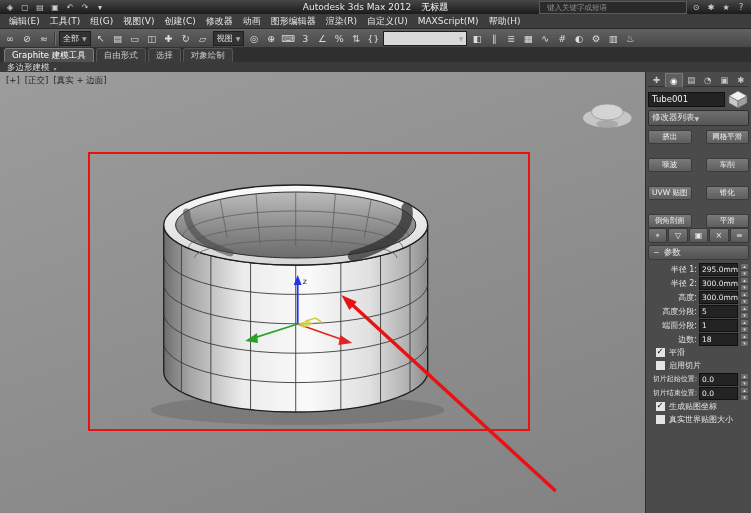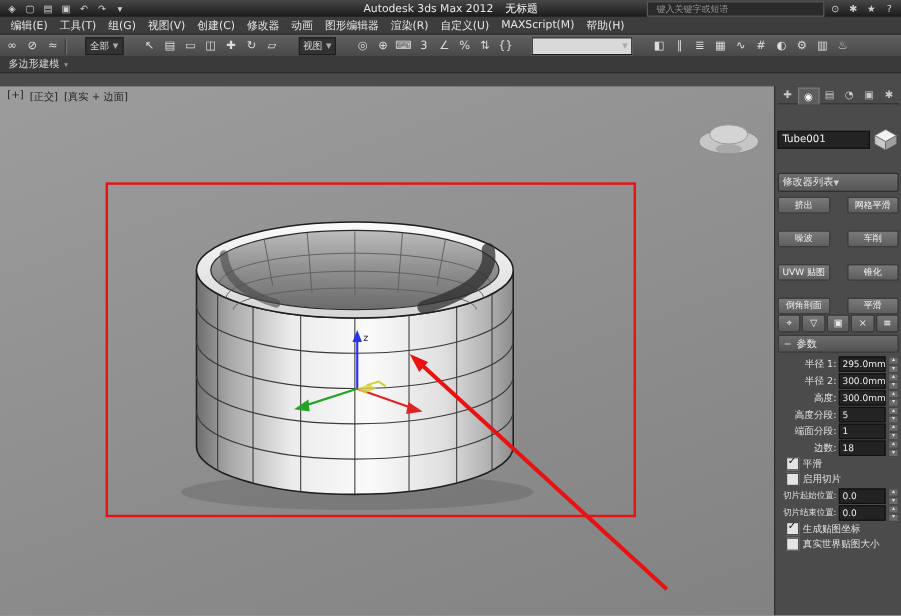--- a/index.html
+++ b/index.html
@@ -12,21 +12,21 @@
   .tb-right{margin-left:auto;display:flex;align-items:center;gap:2px}
   .search{width:132px;height:11px;background:#2a2a2a;border:1px solid #5a5a5a;color:#bbb;font-size:7.5px;padding:0 7px;font-family:inherit}
   .search::placeholder{color:#8f8f8f}
   
   .menubar{height:14px;background:#3d3d3d;display:flex;align-items:center;padding:0 4px;border-bottom:1px solid #292929}
   .menu-item{font-size:9px;color:#e6e6e6;padding:16px 5px;height:100%;display:flex;align-items:center;cursor:default;white-space:nowrap}
   
   .toolbar{height:18px;background:linear-gradient(#616161,#484848);display:flex;align-items:center;padding:0 2px;border-bottom:1px solid #313131}
   .tgroup{display:flex;align-items:center;gap:1px}
   .tool{min-width:16px;height:15px;display:flex;align-items:center;justify-content:center;font-size:9.5px;color:#dcdcdc;border-radius:2px}
-  .combo{height:13px;background:#323232;border:1px solid #1e1e1e;color:#ddd;font-size:8px;display:flex;align-items:center;gap:3px;padding:0 3px;margin:0 14px;white-space:nowrap}
+  .combo{height:13px;background:#323232;border:1px solid #1e1e1e;color:#ddd;font-size:8px;display:flex;align-items:center;gap:3px;padding:0 3px;margin:0 2px;white-space:nowrap}
   .combo .caret{font-size:6px;color:#aaa}
   .combo.named{width:76px;background:#d9d9d9;color:#444;justify-content:flex-end}
   .sep{width:1px;height:13px;background:#383838;margin:0 2px;box-shadow:1px 0 0 #707070}
   
   .ribbon-tabs{height:14px;background:#2f2f2f;display:flex;align-items:flex-end;gap:2px;padding:0 4px}
   .rtab{font-size:8.5px;color:#c9c9c9;background:#3b3b3b;border:1px solid #555;border-bottom:none;border-radius:3px 3px 0 0;padding:1px 7px 0;height:12px;white-space:nowrap}
   .rtab.active{background:#515151;color:#fff;border-color:#7d7d7d}
   .ribbon-strip{height:12px;background:#3a3a3a;display:flex;align-items:center;gap:4px;padding:0 7px;border-bottom:1px solid #2a2a2a}
   .strip-label{font-size:8.5px;color:#d8d8d8}
   .strip-caret{font-size:6px;color:#9c9c9c}
@@ -34,21 +34,21 @@
   .main{position:absolute;top:72px;bottom:0;left:0;right:0;display:flex}
   .viewport{position:relative;flex:1;background:linear-gradient(160deg,#9c9c9c,#828282);overflow:hidden}
   .vp-label{position:absolute;top:3px;left:6px;display:flex;gap:5px;font-size:8.5px;color:#232323;z-index:3}
   .scene{position:absolute;inset:0;width:100%;height:100%}
   .anno-rect{position:absolute;left:88px;top:80px;width:438px;height:275px;border:2.5px solid #e81212;z-index:2;pointer-events:none}
   
   .cpanel{width:101px;background:#4b4b4b;border-left:1px solid #2e2e2e;padding:1px 2px;display:flex;flex-direction:column;color:#e6e6e6}
   .cp-tabs{display:flex;height:14px;margin-bottom:1px}
   .cptab{flex:1;display:flex;align-items:center;justify-content:center;font-size:8.5px;color:#c9c9c9;border-bottom:1px solid #333}
   .cptab.active{background:#5e5e5e;color:#fff;border:1px solid #7a7a7a;border-bottom:none}
-  .name-row{display:flex;align-items:center;gap:2px;margin:18px 0}
+  .name-row{display:flex;align-items:center;gap:2px;margin:1px 0}
   .name-field{flex:1;height:13px;background:#232323;border:1px solid #111;display:flex;align-items:center;padding:0 3px;font-size:8.5px;color:#f0f0f0}
   .modlist{height:14px;background:linear-gradient(#6e6e6e,#575757);border:1px solid #2f2f2f;border-radius:2px;display:flex;align-items:center;justify-content:flex-start;padding:0 3px;font-size:8.5px;margin-bottom:4px}
   .modlist .caret{font-size:6px;color:#ccc}
   .mod-btns{display:grid;grid-template-columns:1fr 1fr;gap:14px}
   .mbtn{height:14px;background:linear-gradient(#7a7a7a,#5e5e5e);border:1px solid #3b3b3b;border-radius:2px;color:#f2f2f2;font-size:7.5px;font-family:inherit;white-space:nowrap;overflow:hidden;padding:0 1px}
   .stack{height:70px;background:#a6a6a6;border:1px solid #2d2d2d;margin:2px 0 1px;position:relative;overflow:hidden}
   .stack-item{height:13px;display:flex;align-items:center;padding-left:13px;font-size:8.5px;color:#161616}
   .stack-item.selected{background:linear-gradient(#7aa7dc,#3c67a8);color:#fff}
   .stack-sb{position:absolute;top:0;right:0;width:6px;height:100%;background:#8b8b8b;border-left:1px solid #6f6f6f}
   .stack-tools{display:flex;gap:1px;margin-bottom:2px}
@@ -157,20 +157,27 @@
         <span class="tool">▦</span>
         <span class="tool">∿</span>
         <span class="tool">#</span>
         <span class="tool">◐</span>
         <span class="tool">⚙</span>
         <span class="tool">▥</span>
         <span class="tool">♨</span>
       </span>
   </div>
 
+  <div class="ribbon-tabs">
+
+  <span class="rtab active">Graphite 建模工具</span>
+      <span class="rtab">自由形式</span>
+      <span class="rtab">选择</span>
+      <span class="rtab">对象绘制</span>
+    </div>
   <div class="ribbon-strip">
     <span class="strip-label">多边形建模</span>
     <span class="strip-caret">▾</span>
   </div>
 
   <div class="main">
 
     <div class="viewport">
       <div class="vp-label">
         <span>[+]</span>

